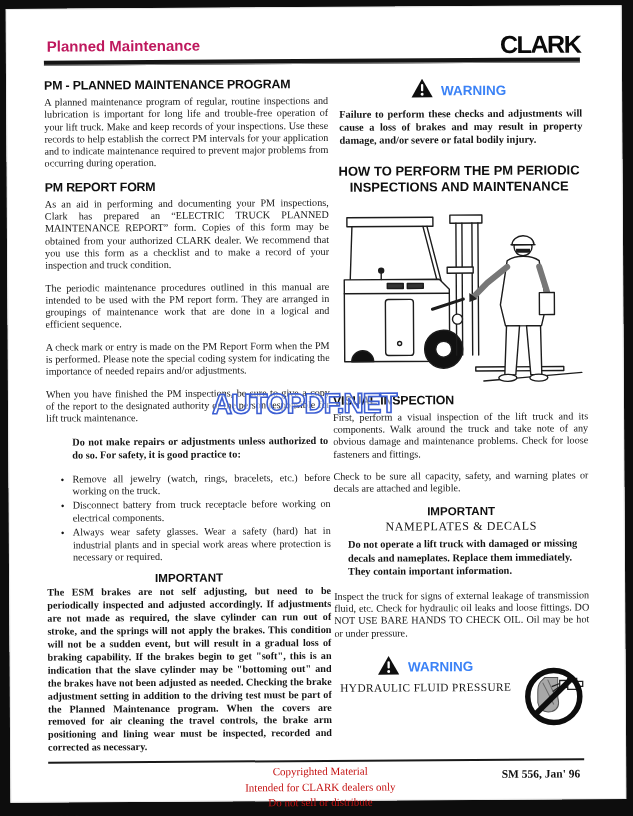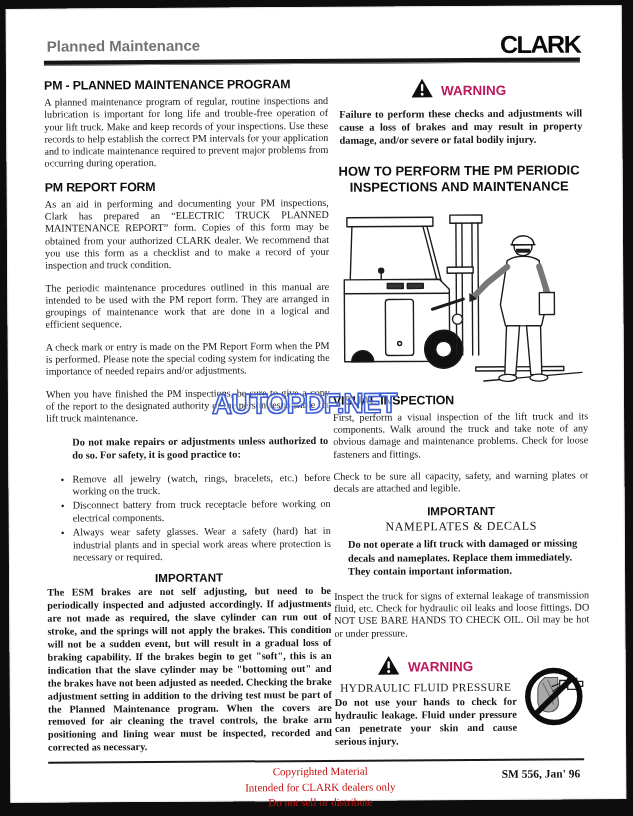--- a/index.html
+++ b/index.html
@@ -16,21 +16,21 @@
     width:616px;height:794px;
     background:#ffffff;
     transform:rotate(-0.35deg);
     transform-origin:50% 50%;
     box-shadow:0 0 0 1px #e8e8e8 inset;
   }
   
   .hdr-title{
     position:absolute;left:41px;top:29px;
     font-family:"Liberation Sans", sans-serif;
-    font-weight:bold;font-size:15px;color:#737373;
+    font-weight:bold;font-size:15px;color:#be185d;
   }
   .hdr-logo{
     position:absolute;right:44px;top:25px;
     font-family:"Liberation Sans", sans-serif;
     font-weight:900;font-size:24px;color:#0a0a0a;
     letter-spacing:-1.5px;
     transform:scale(1.05,1.02);
   }
   .hdr-rule{
     position:absolute;left:38px;right:42px;top:52px;
@@ -69,21 +69,21 @@
     font-weight:bold;font-size:11.6px;text-align:center;
     margin:4px 0 2px 0;color:#0f0f0f;
   }
   
   .warn-head{
     display:flex;align-items:center;justify-content:center;
     gap:8px;margin:2px 0 5px 0;
   }
   .warn-head .wlabel{
     font-family:"Liberation Sans", sans-serif;
-    font-weight:bold;font-size:13.5px;color:#be185d;
+    font-weight:bold;font-size:13.5px;color:#3b82f6;
   }
   .warn-text{
     font-size:10.4px;line-height:13.2px;font-weight:bold;
     text-align:justify;margin:0 4px 0 8px;
   }
   .how-head{
     font-family:"Liberation Sans", sans-serif;
     font-weight:bold;font-size:13px;line-height:16px;
     text-align:center;margin:16px 0 10px 0;color:#0f0f0f;
   }
@@ -247,21 +247,20 @@
           <span>
             <svg width="22" height="20" viewBox="0 0 22 20">
               <polygon points="11,0.5 21.6,19 0.4,19" fill="#0f0f0f"></polygon>
               <rect x="9.9" y="5.6" width="2.3" height="7.4" rx="1.1" fill="#fff"></rect>
               <circle cx="11" cy="16" r="1.5" fill="#fff"></circle>
             </svg>
           </span>
           <span class="wlabel">WARNING</span>
         </div>
         <div class="hyd-h">HYDRAULIC FLUID PRESSURE</div>
-        <p class="warn2-text">Do not use your hands to check for hydraulic leakage.  Fluid under pressure can penetrate your skin and cause serious injury.</p>
       </div>
       <div class="no-hand">
         <svg width="64" height="64" viewBox="0 0 64 64">
 
           <path d="M22 13 L35 13 L35 33 Q38 44 29 47 Q17 49 15 38 L15 28 Q15 20 18 17 Z" fill="#a8a8a8" stroke="#555" stroke-width="1"></path>
           <line x1="20" y1="18" x2="31" y2="40" stroke="#666" stroke-width="1"></line>
           <line x1="25" y1="15" x2="33" y2="33" stroke="#666" stroke-width="1"></line>
 
           <rect x="37" y="16" width="8" height="7" fill="#fff" stroke="#222" stroke-width="1.3"></rect>
           <rect x="45" y="14" width="9" height="11" fill="#fff" stroke="#222" stroke-width="1.3"></rect>

